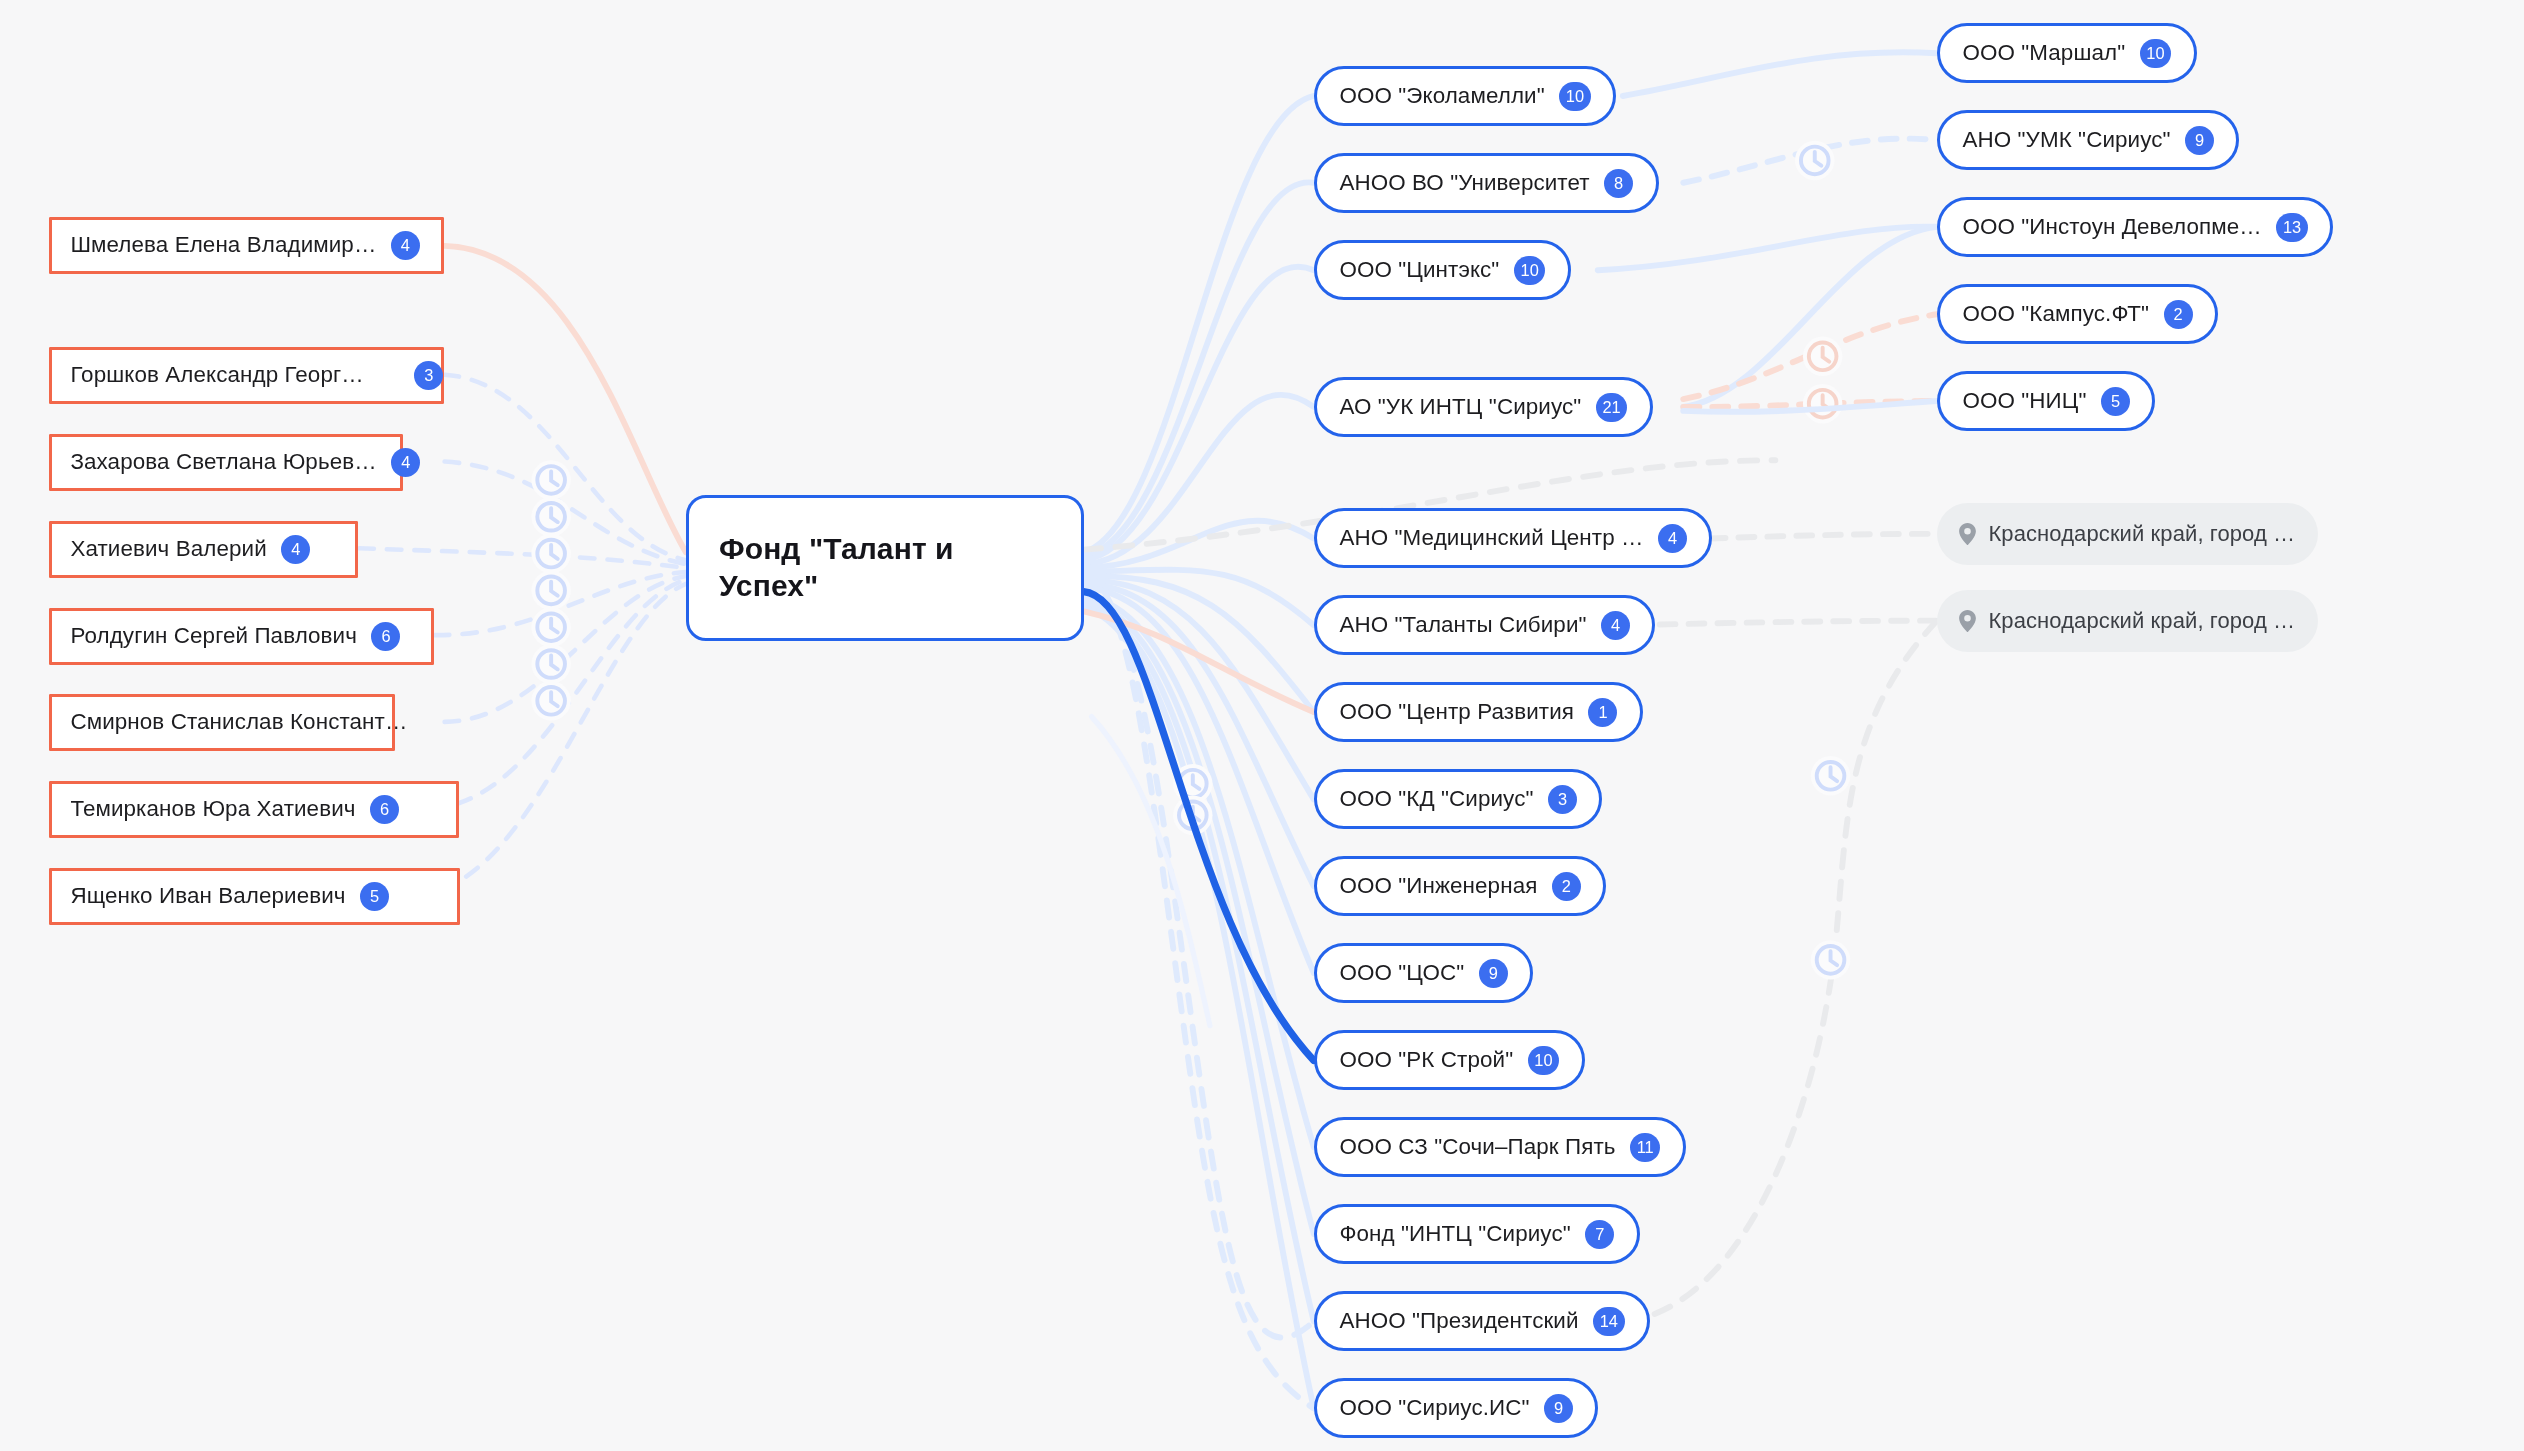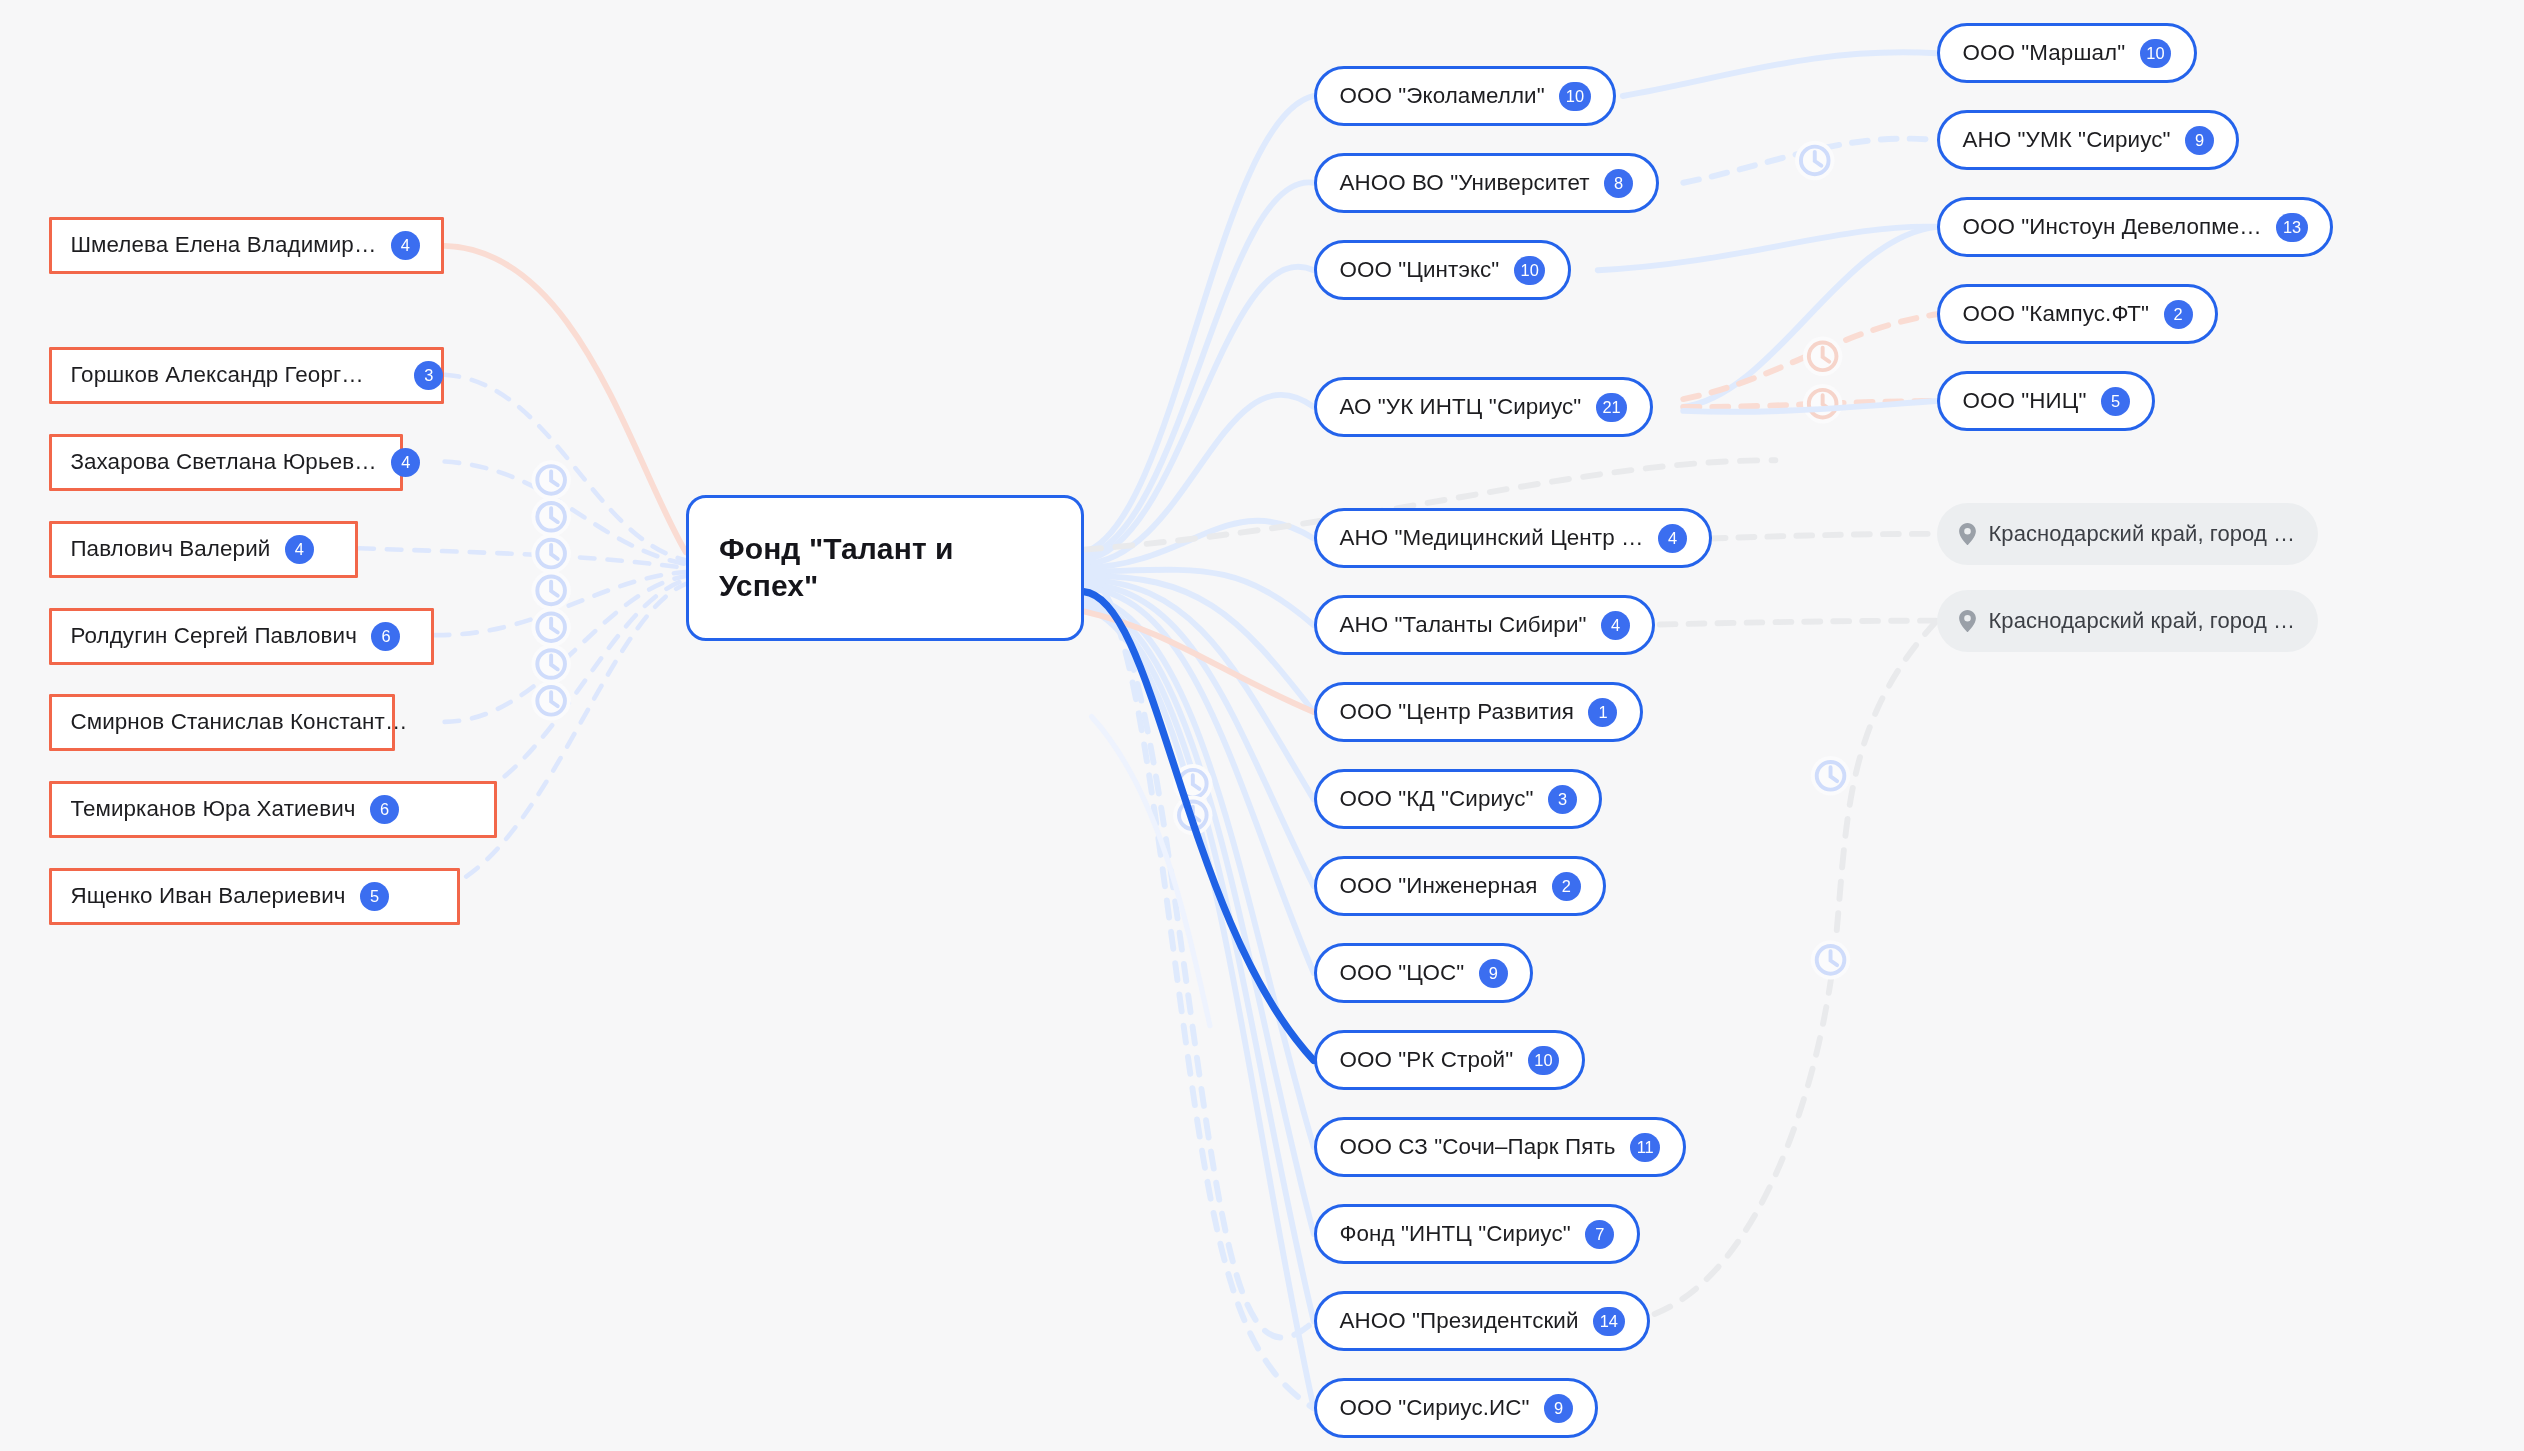--- a/index.html
+++ b/index.html
@@ -197,31 +197,31 @@
       </div>
       <div class="node person" style="left: 49px; top: 347px; width: 395px; gap: 36px;">
         <span class="label">Горшков Александр Георг…</span>
         <span class="badge">3</span>
       </div>
       <div class="node person" style="left: 49px; top: 434px; width: 354px;">
         <span class="label">Захарова Светлана Юрьев…</span>
         <span class="badge">4</span>
       </div>
       <div class="node person" style="left: 49px; top: 521px; width: 309px;">
-        <span class="label">Павлович Валерий</span>
+        <span class="label">Хатиевич Валерий</span>
         <span class="badge">4</span>
       </div>
       <div class="node person" style="left: 49px; top: 608px; width: 385px;">
         <span class="label">Ролдугин Сергей Павлович</span>
         <span class="badge">6</span>
       </div>
       <div class="node person" style="left: 49px; top: 694px; width: 346px;">
         <span class="label">Смирнов Станислав Констант…</span>
       </div>
-      <div class="node person" style="left: 49px; top: 781px; width: 448px;">
+      <div class="node person" style="left: 49px; top: 781px; width: 410px;">
         <span class="label">Темирканов Юра Хатиевич</span>
         <span class="badge">6</span>
       </div>
       <div class="node person" style="left: 49px; top: 868px; width: 411px;">
         <span class="label">Ященко Иван Валериевич</span>
         <span class="badge">5</span>
       </div>
     </div>
   <div id="orgs-mid-layer">
       <div class="node org" style="left: 1314px; top: 66px;">

